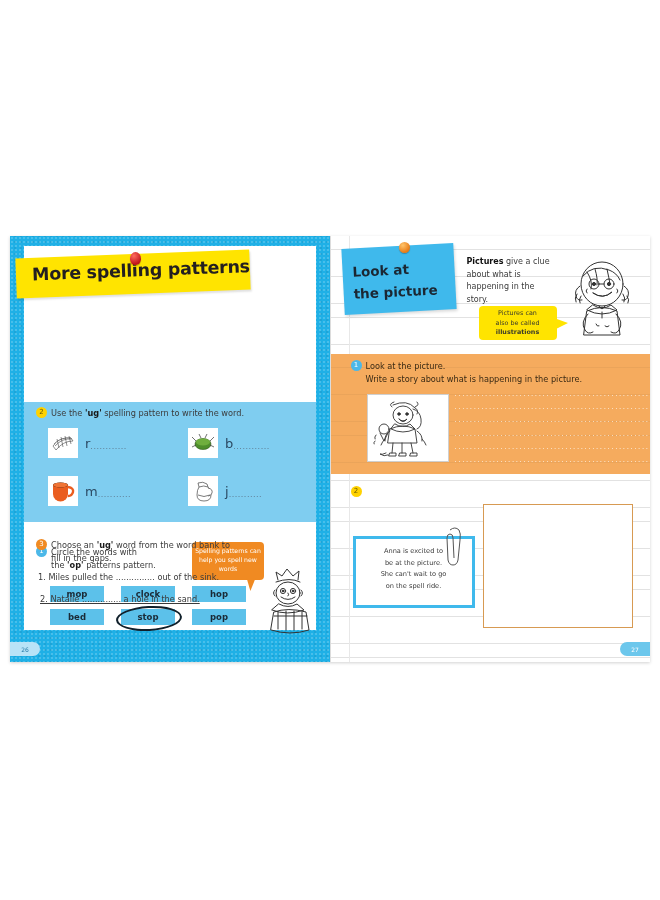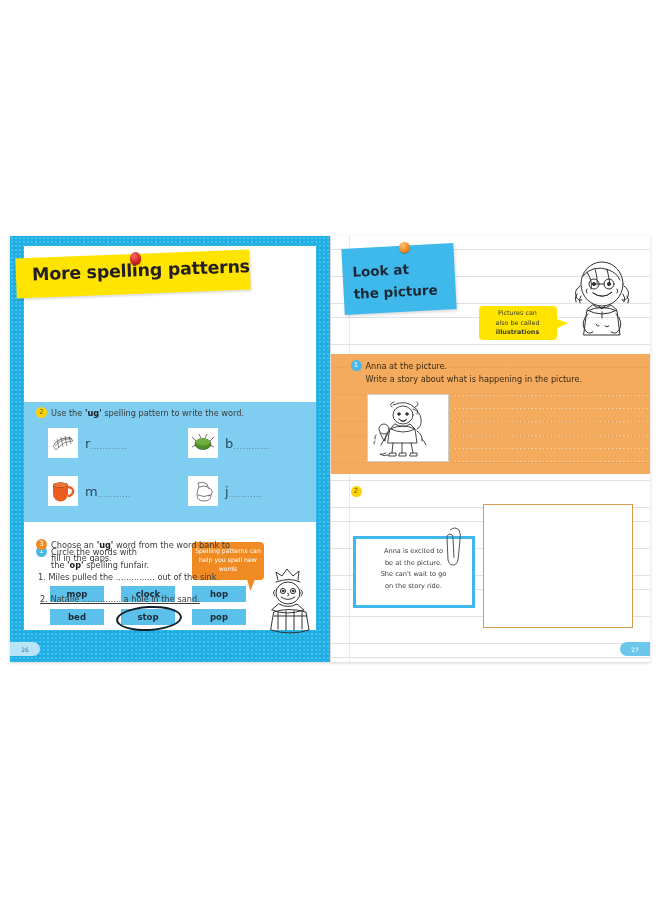--- a/index.html
+++ b/index.html
@@ -208,21 +208,21 @@
     <div class="white-card"></div>
 
     <div class="yellow-banner"></div>
     <div class="banner-text">More spelling patterns</div>
     <div class="pin-red"></div>
 
     <div class="ex q" style="left:26px;top:310px;width:160px;">
       <span class="num blue">1</span>
       <span class="qtext">
         <span>Circle the words with</span><br>
-        <span>the </span><b>'op'</b><span> spelling funfair.</span>
+        <span>the </span><b>'op'</b><span> patterns pattern.</span>
       </span>
     </div>
 
     <div class="wordgrid">
       <div class="wordrow">
         <div class="wordbox">
           <span>mop</span>
           </div>
         <div class="wordbox">
           <span>clock</span>
@@ -347,20 +347,23 @@
   <div class="page-right">
     <div class="margin-line"></div>
 
     <div class="blue-note"></div>
     <div class="blue-note-txt">
       <span>Look at</span><br>
       <span>the picture</span>
     </div>
     <div class="pin-orange"></div>
 
+    <div class="pictures-note">
+      <b>Pictures</b><span> give a clue about what is happening in the story.</span>
+    </div>
 
     <div class="bubble-yellow">
       <span>Pictures can</span><br>
       <span>also be called</span><br>
       <b>illustrations</b>
     </div>
 
     <svg class="girl" viewBox="0 0 78 84">
       <g fill="none" stroke="#333" stroke-width="1" stroke-linecap="round">
         <ellipse cx="39" cy="28" rx="21" ry="22"></ellipse>
@@ -382,21 +385,21 @@
         <path d="M25 58 q-8 8 -3 16 q3 5 8 2"></path>
         <path d="M53 58 q8 8 3 16 q-3 5 -8 2"></path>
         <path d="M33 68 q1 3 3 2 M42 70 q2 2 4 0"></path>
       </g>
     </svg>
 
     <div class="orange-band"></div>
     <div class="ex q" style="left:20px;top:124px;width:290px;">
       <span class="num blue">1</span>
       <span class="qtext" style="color:#3a2a14;">
-        <span>Anna at the picture.</span><br>
+        <span>Look at the picture.</span><br>
         <span>Write a story about what is happening in the picture.</span>
       </span>
     </div>
 
     <div style="position:absolute;left:36px;top:158px;width:80px;height:66px;background:#fff;border:1px solid #cfcfcf;">
       <svg width="78" height="64" viewBox="0 0 78 64">
         <g fill="none" stroke="#333" stroke-width=".9" stroke-linecap="round">
           <path d="M25 10 q14 -6 22 3 q4 2 2 6"></path>
           <path d="M24 12 q-4 -3 2 -5 M47 12 q5 -2 2 -5"></path>
           <ellipse cx="35" cy="20" rx="10" ry="9"></ellipse>
@@ -430,21 +433,21 @@
 
     <div class="ex q" style="left:20px;top:250px;width:120px;">
       <span class="num yellow">2</span>
     </div>
 
     <div class="story-box">
       <div class="story-inner">
         <span>Anna is excited to</span><br>
         <span>be at the picture.</span><br>
         <span>She can't wait to go</span><br>
-        <span>on the story ride.</span>
+        <span>on the spell ride.</span>
       </div>
     </div>
 
     <svg class="clip" viewBox="0 0 22 44">
       <g fill="none" stroke="#555" stroke-width="1">
         <path d="M7 6 q5 -4 9 0 q2 3 1 10 l-2 20 q-1 5 -5 5 q-4 0 -5 -5 l-1 -22 q0 -4 3 -4 q3 0 3 4 l1 20"></path>
       </g>
     </svg>
 
     <div class="draw-box"></div>

